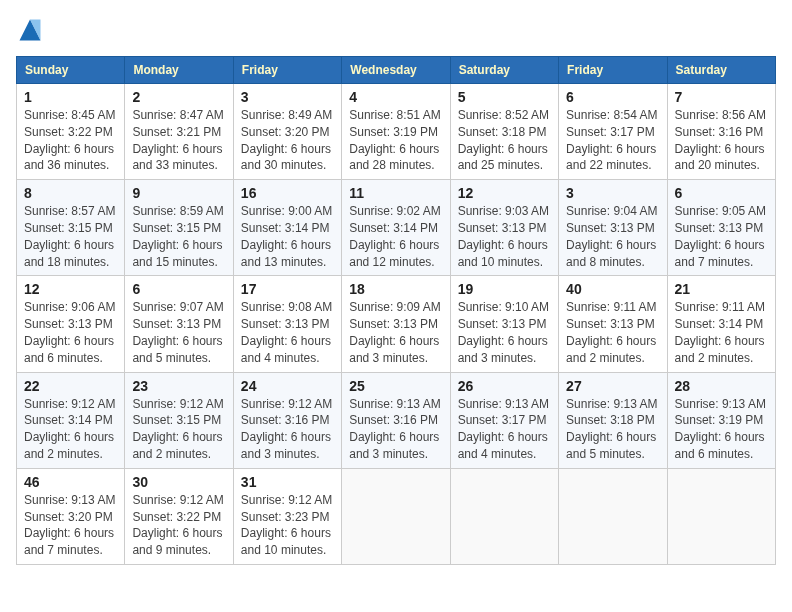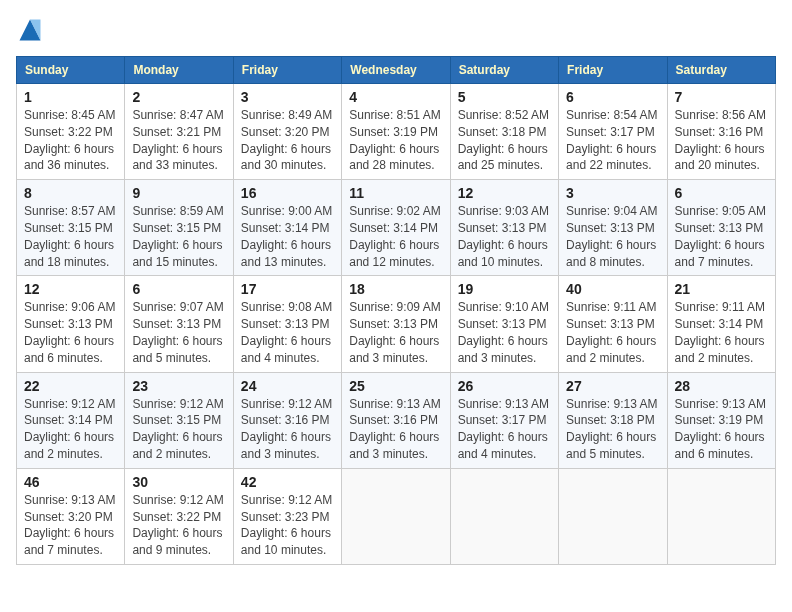--- a/index.html
+++ b/index.html
@@ -242,21 +242,21 @@
       <tr>
         <td>
           <span class="day-num">46</span>
           <div class="day-info">Sunrise: 9:13 AM<br>Sunset: 3:20 PM<br>Daylight: 6 hours and 7 minutes.</div>
         </td>
         <td>
           <span class="day-num">30</span>
           <div class="day-info">Sunrise: 9:12 AM<br>Sunset: 3:22 PM<br>Daylight: 6 hours and 9 minutes.</div>
         </td>
         <td>
-          <span class="day-num">42</span>
+          <span class="day-num">31</span>
           <div class="day-info">Sunrise: 9:12 AM<br>Sunset: 3:23 PM<br>Daylight: 6 hours and 10 minutes.</div>
         </td>
         <td class="empty-cell"></td>
         <td class="empty-cell"></td>
         <td class="empty-cell"></td>
         <td class="empty-cell"></td>
       </tr>
     </tbody>
 </table>
 

